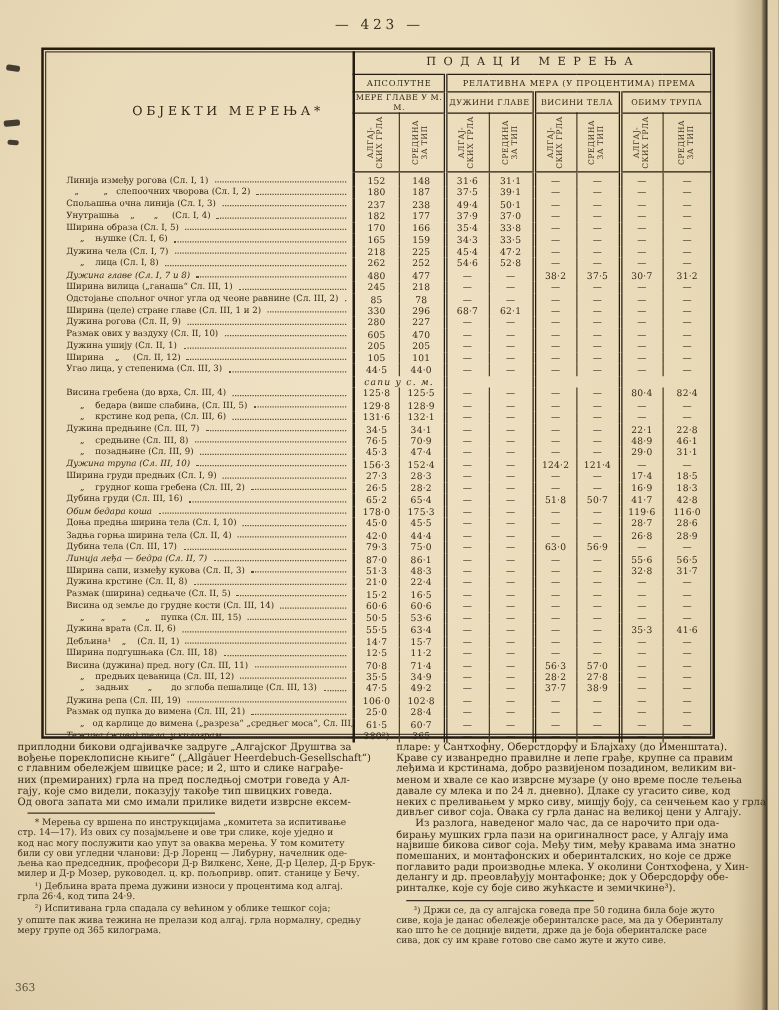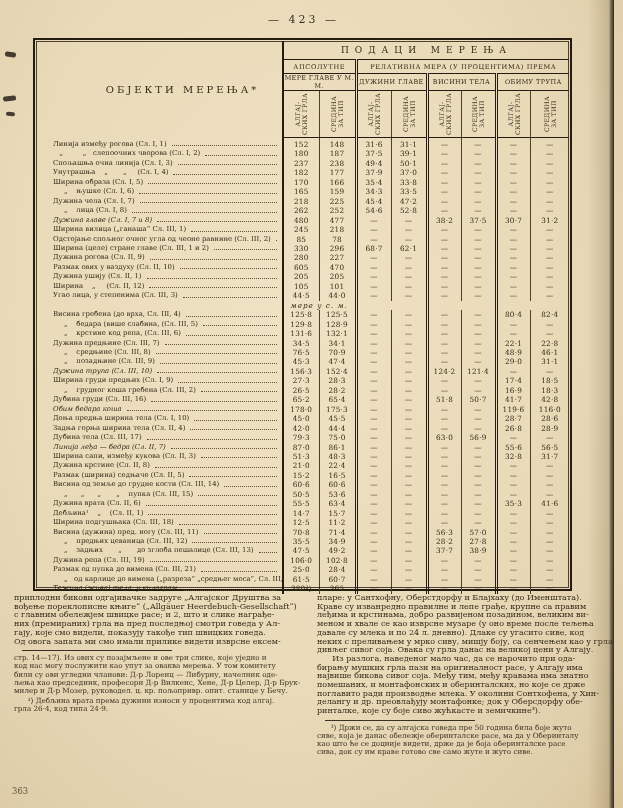--- a/index.html
+++ b/index.html
@@ -392,21 +392,21 @@
             <td class="num bL1">44·0</td>
             <td class="num bLd">—</td>
             <td class="num bL1">—</td>
             <td class="num bLd">—</td>
             <td class="num bL1">—</td>
             <td class="num bLd">—</td>
             <td class="num bL1">—</td>
           </tr>
           <tr>
             <td class="lblcell"></td>
-            <td colspan="2" class="subhead bL2">мере у с. м.</td>
+            <td colspan="2" class="subhead bL2">сапи у с. м.</td>
             <td colspan="2" class="bLd"></td>
             <td colspan="2" class="bLd"></td>
             <td colspan="2" class="bLd"></td>
           </tr>
           <tr>
             <td class="lblcell">
               <div class="rowline">
                 <span class="lbl">Висина гребена (до врха, Сл. III, 4)</span>
                 <span class="lead"></span>
               </div>
@@ -892,32 +892,38 @@
     <div>
         <div class="tline">приплодни бикови одгајивачке задруге „Алгајског Друштва за</div>
         <div class="tline">вођење пореклописне књиге“ („Allgäuer Heerdebuch-Gesellschaft“)</div>
         <div class="tline">с главним обележјем швицке расе; и 2, што и слике награђе-</div>
         <div class="tline">них (премираних) грла на пред последњој смотри говеда у Ал-</div>
         <div class="tline">гају, које смо видели, показују такође тип швицких говеда.</div>
         <div class="tline">Од овога запата ми смо имали прилике видети изврсне ексем-</div>
       </div>
     <div class="fnrule"></div>
     <div class="fn">
+        <div class="fline">      * Мерења су вршена по инструкцијама „комитета за испитивање</div>
         <div class="fline">стр. 14—17). Из ових су позајмљене и ове три слике, које уједно и</div>
         <div class="fline">код нас могу послужити као упут за оваква мерења. У том комитету</div>
         <div class="fline">били су ови угледни чланови: Д-р Лоренц — Либурну, начелник оде-</div>
         <div class="fline">љења као председник, професори Д-р Вилкенс, Хене, Д-р Целер, Д-р Брук-</div>
         <div class="fline">милер и Д-р Мозер, руководел. ц. кр. пољопривр. опит. станице у Бечу.</div>
       </div>
     <div class="fngap"></div>
     <div class="fn">
         <div class="fline">      ¹) Дебљина врата према дужини износи у процентима код алгај.</div>
         <div class="fline">грла 26·4, код типа 24·9.</div>
       </div>
     <div class="fngap"></div>
+    <div class="fn">
+        <div class="fline">      ²) Испитивана грла спадала су већином у облике тешког соја;</div>
+        <div class="fline">у опште пак жива тежина не прелази код алгај. грла нормалну, средњу</div>
+        <div class="fline">меру групе од 365 килограма.</div>
+      </div>
   </div>
 
   <div class="textcol colR">
     <div>
         <div class="tline">пларе: у Сантхофну, Оберстдорфу и Блајхаху (до Именштата).</div>
         <div class="tline">Краве су изванредно правилне и лепе грађе, крупне са правим</div>
         <div class="tline">леђима и крстинама, добро развијеном позадином, великим ви-</div>
         <div class="tline">меном и хвале се као изврсне музаре (у оно време после тељења</div>
         <div class="tline">давале су млека и по 24 л. дневно). Длаке су угасито сиве, код</div>
         <div class="tline">неких с преливањем у мрко сиву, мишју боју, са сенчењем као у грла</div>

